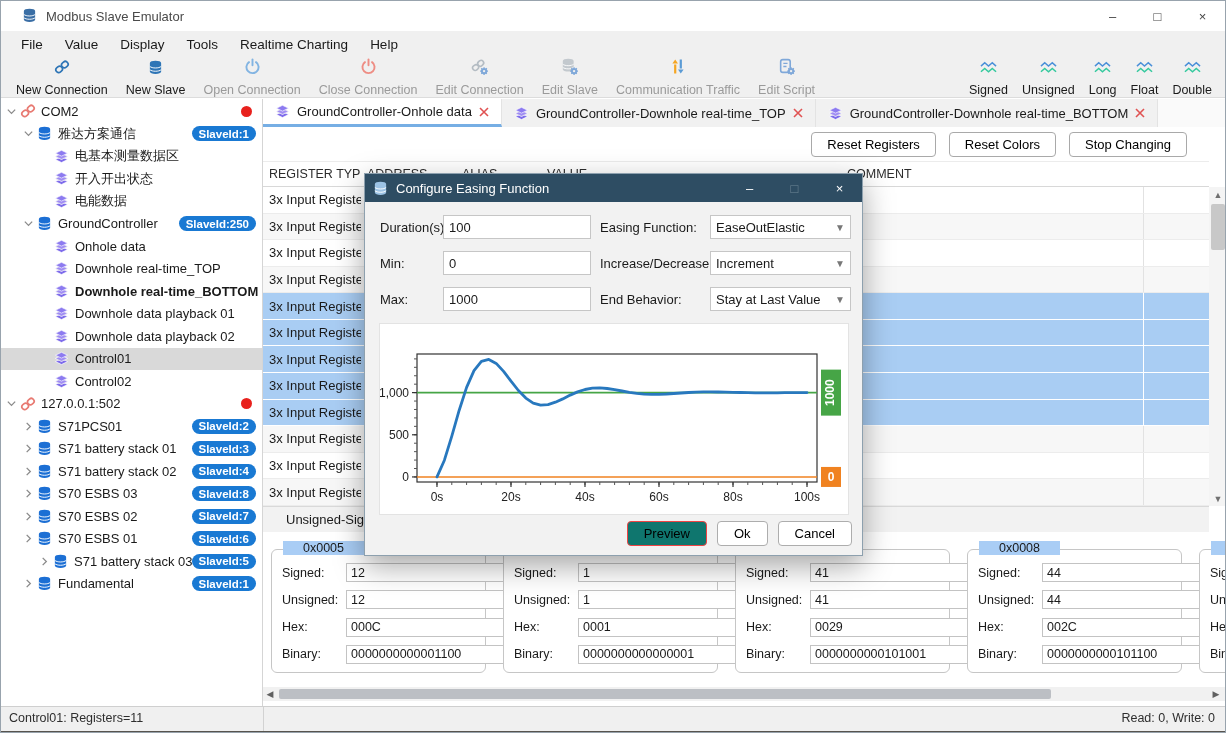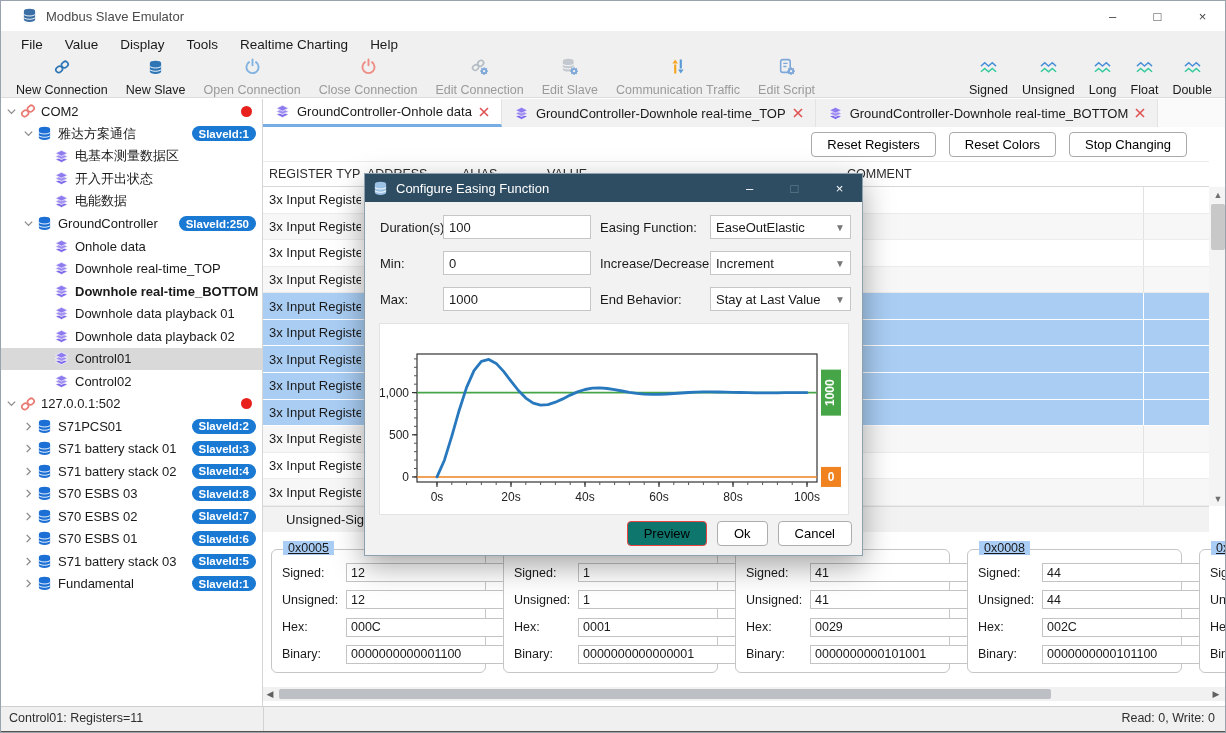--- a/index.html
+++ b/index.html
@@ -66,21 +66,21 @@
   .varrow { position:absolute; left:0; width:18px; height:15px; display:flex; align-items:center; justify-content:center; color:#707070; font-size:9px; }
   .vthumb { position:absolute; left:2px; top:17px; width:14px; height:46px; background:#c8c8c8; border-radius:2px; }
   .hscroll { position:absolute; left:0; top:588px; width:964px; height:14px; background:#f1f1f1; display:flex; align-items:center; }
   .harrow { width:14px; height:14px; display:flex; align-items:center; justify-content:center; color:#606060; font-size:9px; }
   .hthumb { position:absolute; left:16px; top:2px; width:772px; height:10px; background:#bcbfc4; border-radius:2px; }
   .harrow.right { position:absolute; right:4px; }
 
   
   .panels { position:absolute; left:0; top:433px; width:964px; height:155px; overflow:hidden; }
   .panel { position:absolute; top:17px; width:215px; height:124px; border:1px solid #c6c6c6; border-radius:6px; background:#fff; padding:13px 10px 8px 10px; display:flex; flex-direction:column; justify-content:space-between; }
-  .plegend { position:absolute; top:-9px; left:11px; background:#a9cdf5; padding:0 5px; font-size:12.5px;text-decoration:underline; }
+  .plegend { position:absolute; top:-9px; left:11px; background:#a9cdf5; padding:0 20px; font-size:12.5px; }
   .prow { display:flex; align-items:center; height:19px; }
   .prow label { width:64px; font-size:12.5px; flex:none; }
   .prow input { flex:1; height:19px; border:1px solid #c3c3c3; font-family:inherit; font-size:12.5px; padding:0 4px; background:#fff; color:#1a1a1a; }
 
   
   .statusbar { position:absolute; left:0; top:705px; width:100%; height:25px; background:#f0f0f0; border-top:1px solid #cfcfcf; font-size:12.5px; color:#2e2e2e; }
   .statusbar .sdivider { position:absolute; left:262px; top:0; width:1px; height:100%; background:#d2d2d2; }
   .statusleft { position:absolute; left:8px; top:4px; }
   .statusright { position:absolute; right:10px; top:4px; }
   .bottomstrip { position:absolute; left:0; top:730px; width:100%; height:3px; background:#57544e; }
@@ -551,21 +551,21 @@
         </span>
         <span class="ticn">
           <svg width="15" height="15" viewBox="0 0 16 16">
             <path d="M2 3.2C2 1.9 4.7 .9 8 .9s6 1 6 2.3v9.4c0 1.3-2.7 2.3-6 2.3s-6-1-6-2.3z" fill="#1c6fd4"></path>
             <path d="M2 6.9c1.2 1 3.4 1.6 6 1.6s4.8-.6 6-1.6 M2 10.4c1.2 1 3.4 1.6 6 1.6s4.8-.6 6-1.6" stroke="#fff" stroke-width="1" fill="none"></path>
           </svg>
         </span>
         <span class="tlbl">S70 ESBS 01</span>
         <span class="badge">SlaveId:6</span>
       </div>
-      <div class="treerow" style="padding-left: 20px;">
+      <div class="treerow" style="padding-left: 36px;">
         <span class="chev">
           <svg width="11" height="11" viewBox="0 0 12 12">
             <path d="M4 2l4 4-4 4" fill="none" stroke="#8a8a8a" stroke-width="1.4"></path>
           </svg>
         </span>
         <span class="ticn">
           <svg width="15" height="15" viewBox="0 0 16 16">
             <path d="M2 3.2C2 1.9 4.7 .9 8 .9s6 1 6 2.3v9.4c0 1.3-2.7 2.3-6 2.3s-6-1-6-2.3z" fill="#1c6fd4"></path>
             <path d="M2 6.9c1.2 1 3.4 1.6 6 1.6s4.8-.6 6-1.6 M2 10.4c1.2 1 3.4 1.6 6 1.6s4.8-.6 6-1.6" stroke="#fff" stroke-width="1" fill="none"></path>
           </svg>

